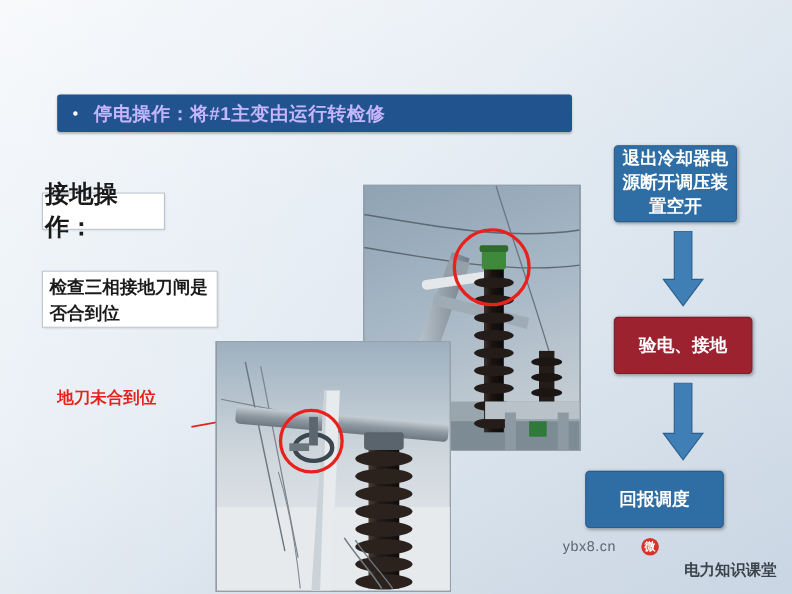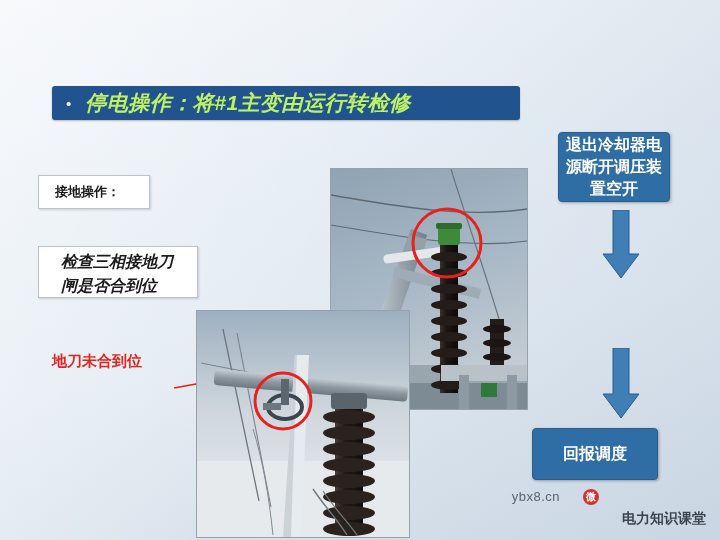--- a/index.html
+++ b/index.html
@@ -42,57 +42,55 @@
     box-shadow: 0 1px 2px rgba(0,0,0,0.25);
   }
   .title-bullet {
     color: #ffffff;
     font-size: 15px;
     margin-left: 14px;
     margin-right: 14px;
     line-height: 1;
   }
   .title-text {
-    color: #bef264;
-    font-size: 21px;
+    color: #c4b5fd;
+    font-size: 17px;
     font-weight: bold;
     letter-spacing: 0.5px;
-    font-style: italic;
   }
 
   
   .label-box {
     position: absolute;
     background: #ffffff;
     border: 1px solid #b9c4cf;
     color: #1a1a1a;
     font-weight: bold;
     box-shadow: 1px 1px 2px rgba(0,0,0,0.15);
   }
   #box-grounding {
     left: 38px;
     top: 175px;
     width: 112px;
     height: 34px;
-    font-size: 13px;
+    font-size: 22px;
     display: flex;
     align-items: center;
-    padding-left: 16px;
+    padding-left: 2px;
     box-sizing: border-box;
   }
   #box-check {
     left: 38px;
     top: 246px;
     width: 160px;
     height: 52px;
     font-size: 16px;
     line-height: 24px;
-    padding: 3px 22px;
+    padding: 3px 6px;
     box-sizing: border-box;
-    font-style: italic;
   }
 
   
   .red-note {
     position: absolute;
     left: 52px;
     top: 352px;
     color: #e8211c;
     font-size: 15px;
     font-weight: bold;
@@ -370,20 +368,23 @@
   </div>
 
   <div class="flow-box" id="flow-1">
     <span>退出冷却器电源断开调压装置空开</span>
   </div>
 
   <svg class="flow-arrow" id="arrow-1" viewBox="0 0 38 70">
     <polygon points="11,0 27,0 27,44 37,44 19,68 1,44 11,44" fill="#3f7fb5" stroke="#2a5d8c" stroke-width="1"></polygon>
   </svg>
 
+  <div class="flow-box" id="flow-2">
+    <span>验电、接地</span>
+  </div>
 
   <svg class="flow-arrow" id="arrow-2" viewBox="0 0 38 72">
     <polygon points="11,0 27,0 27,46 37,46 19,70 1,46 11,46" fill="#3f7fb5" stroke="#2a5d8c" stroke-width="1"></polygon>
   </svg>
 
   <div class="flow-box" id="flow-3">
     <span>回报调度</span>
   </div>
 
   <div class="footer">

